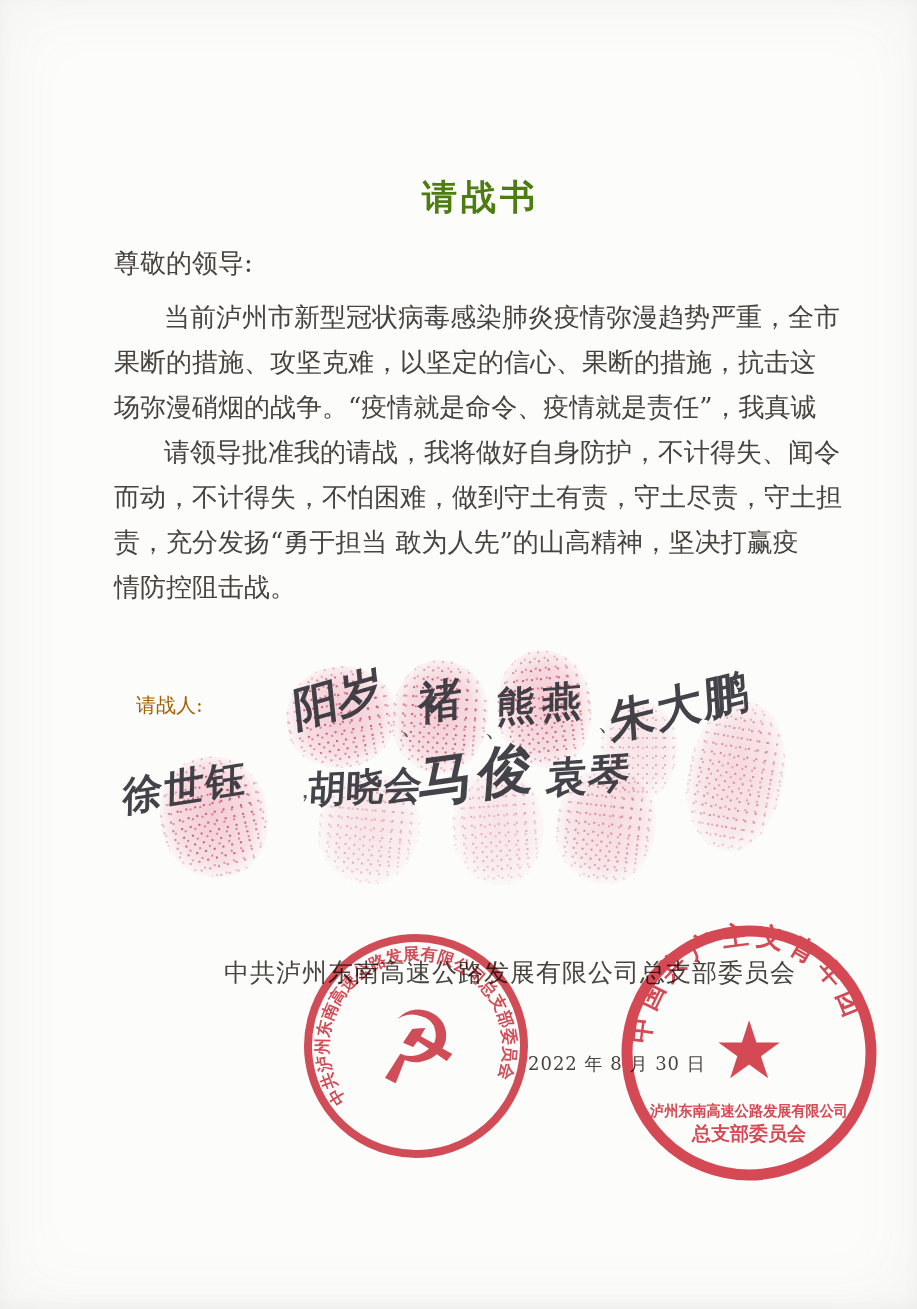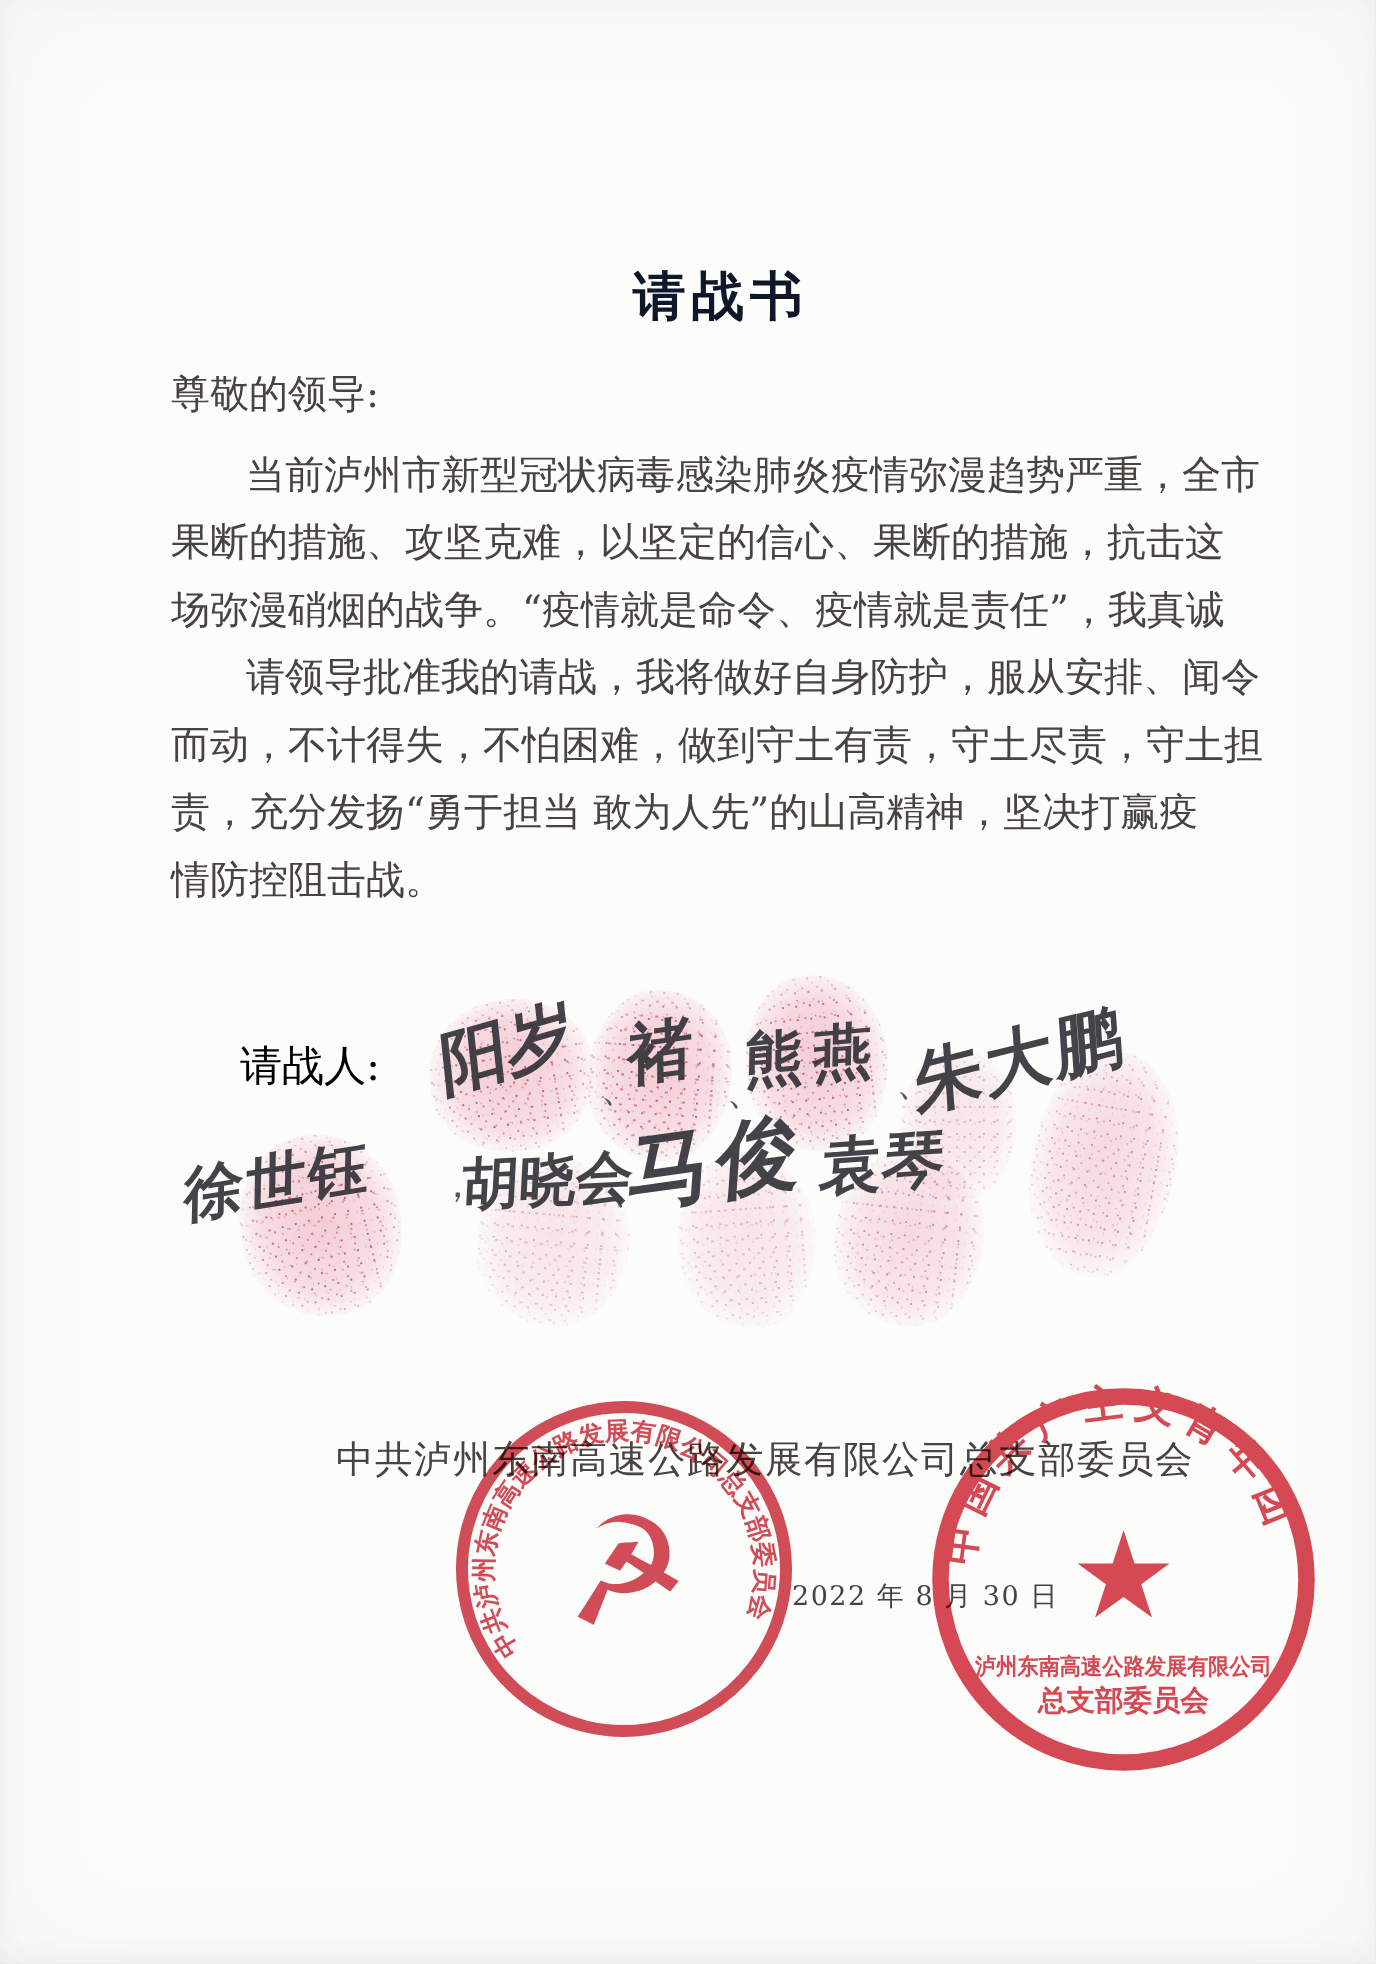--- a/index.html
+++ b/index.html
@@ -9,27 +9,27 @@
     margin:0 auto;
     background:#fcfcfb;
     overflow:hidden;
     box-shadow:inset 0 0 70px rgba(120,120,115,.07), inset 0 -4px 14px rgba(120,120,115,.06);
     font-family:"DejaVu Serif","Liberation Serif",serif;
     color:#454240;
   }
   .title{
     position:absolute;left:0;right:0;top:174px;
     text-align:center;padding-left:44px;
-    font-size:35px;font-weight:bold;letter-spacing:4px;color:#0f172a;
+    font-size:35px;font-weight:bold;letter-spacing:4px;color:#4d7c0f;
   }
   .bodytext{position:absolute;left:114px;top:241px;width:700px;font-size:26px;line-height:45px;color:#47433f;}
   .bodytext .salut{margin-bottom:9px;}
   .line{white-space:nowrap;}
   .indent{padding-left:50px;text-align:right;}
-  .pet-label{position:absolute;left:160px;top:692px;font-size:28px;color:#000000;}
+  .pet-label{position:absolute;left:136px;top:692px;font-size:20px;color:#a16207;}
 
   
   .fp{
     position:absolute;
     border-radius:48% 52% 46% 54% / 52% 48% 55% 45%;
     background-image:
       radial-gradient(circle 1.2px at 2px 2px, rgba(193,62,96,.85) 60%, transparent 61%),
       radial-gradient(circle 1px   at 6px 5px, rgba(221,106,132,.75) 60%, transparent 61%),
       radial-gradient(circle 1.3px at 3px 8px, rgba(203,80,112,.7) 60%, transparent 61%),
       radial-gradient(circle 1px   at 8px 2px, rgba(236,148,168,.85) 60%, transparent 61%),
@@ -80,21 +80,21 @@
 
 <div class="page">
 
   <div class="title">请战书</div>
 
   <div class="bodytext">
     <div class="line salut">尊敬的领导:</div>
     <div class="line indent">当前泸州市新型冠状病毒感染肺炎疫情弥漫趋势严重，全市</div>
     <div class="line">果断的措施、攻坚克难，以坚定的信心、果断的措施，抗击这</div>
     <div class="line">场弥漫硝烟的战争。“疫情就是命令、疫情就是责任”，我真诚</div>
-    <div class="line indent">请领导批准我的请战，我将做好自身防护，服从安排、闻令</div>
+    <div class="line indent">请领导批准我的请战，我将做好自身防护，不计得失、闻令</div>
     <div class="line">而动，不计得失，不怕困难，做到守土有责，守土尽责，守土担</div>
     <div class="line">责，充分发扬“勇于担当 敢为人先”的山高精神，坚决打赢疫</div>
     <div class="line">情防控阻击战。</div>
   </div>
 
   <div class="pet-label">请战人:</div>
 
   <div class="fp fp1 fp-dark"></div>
   <div class="fp fp2 fp-dark"></div>
   <div class="fp fp3 fp-dark"></div>

